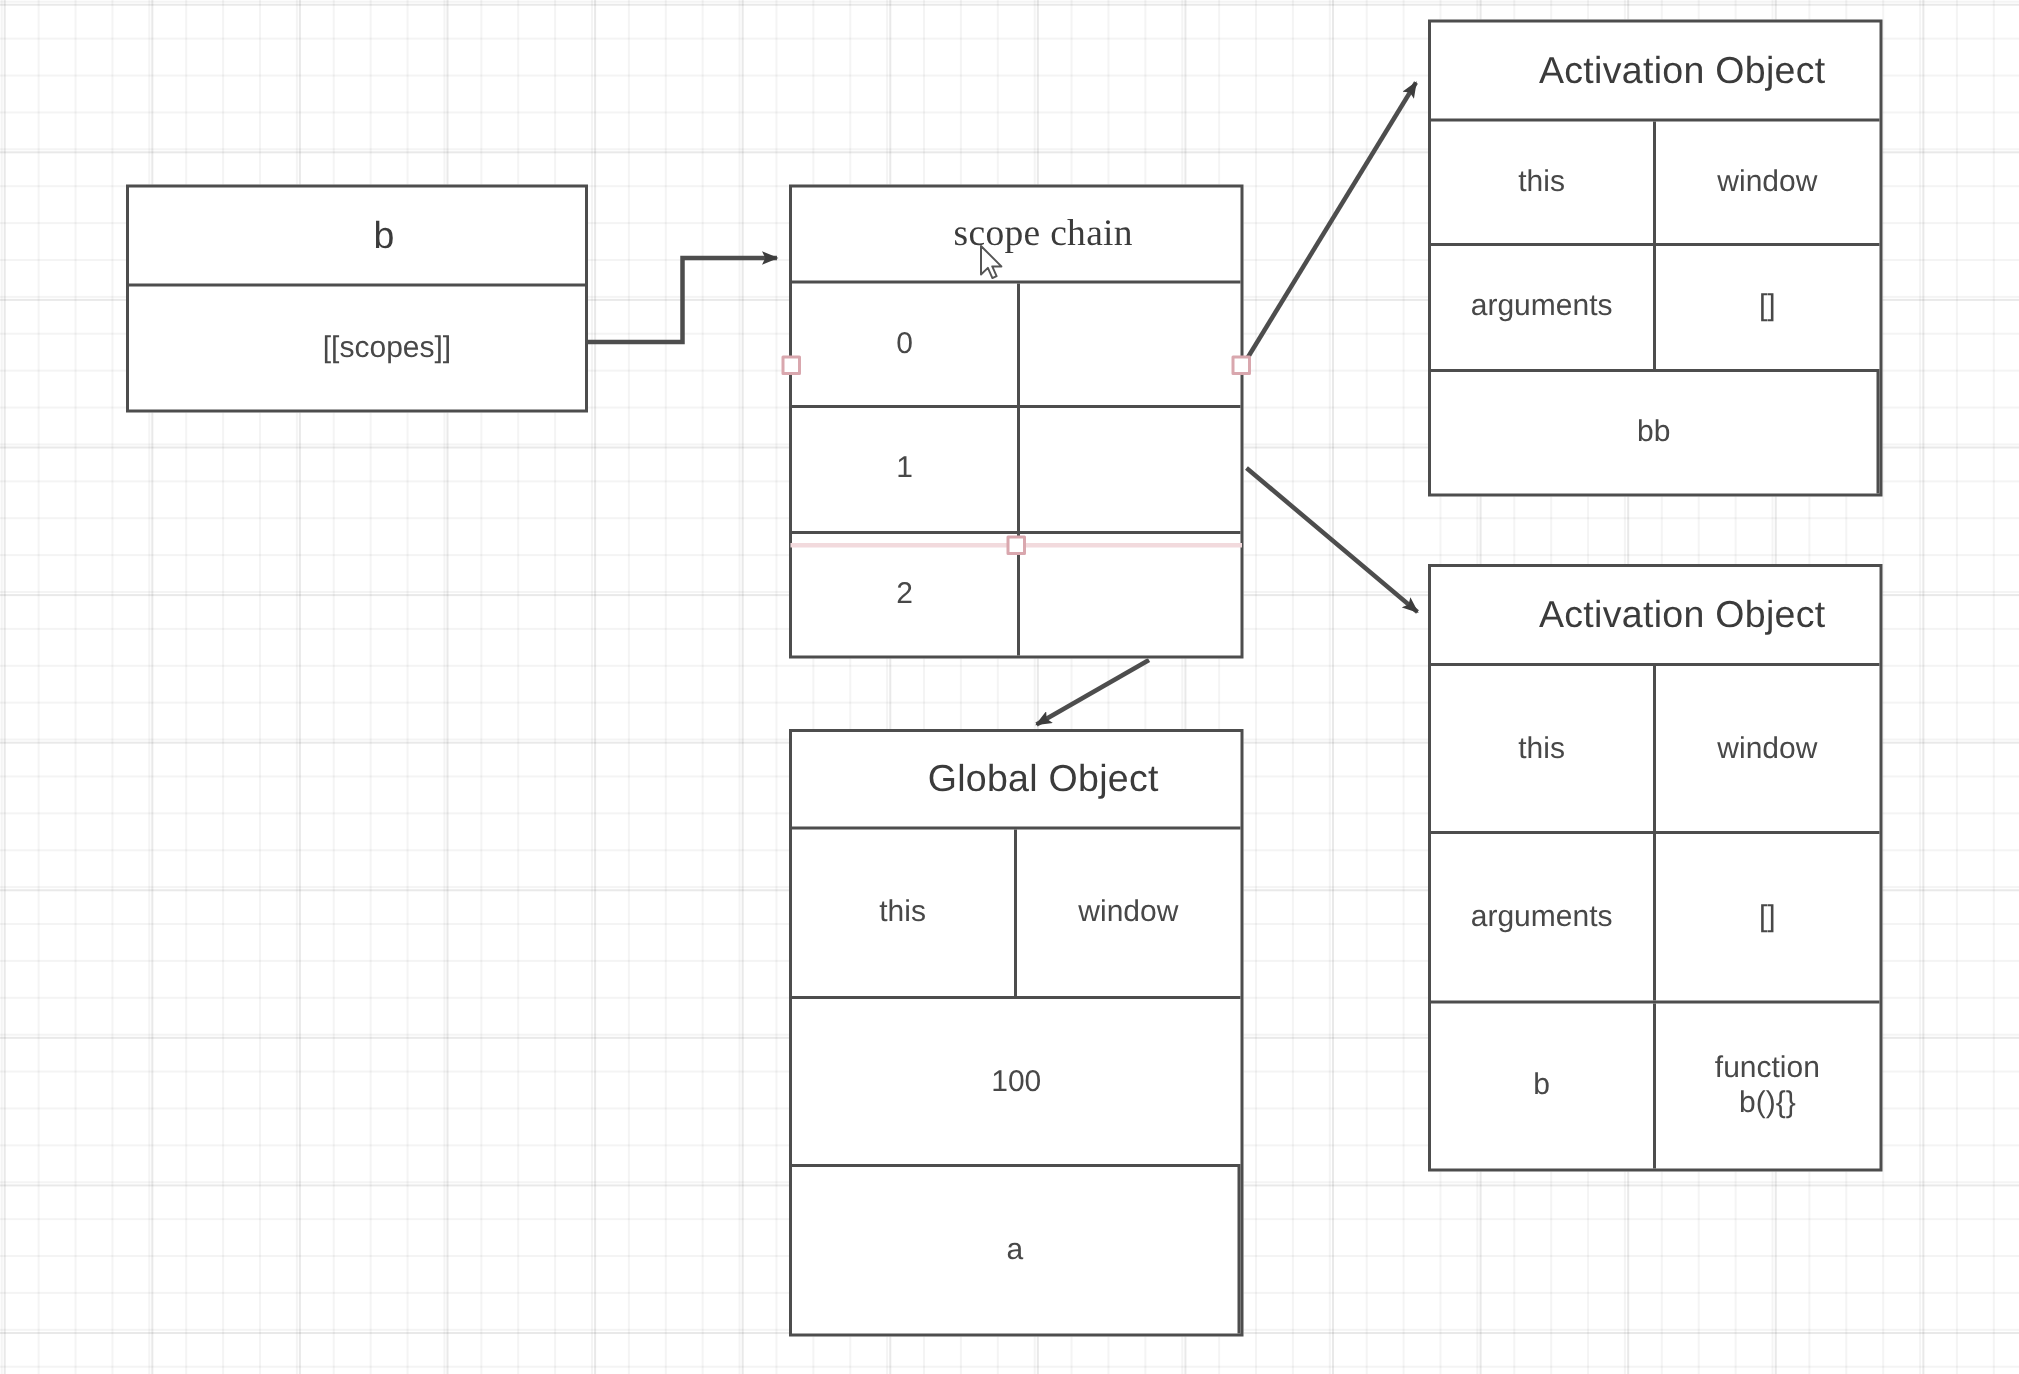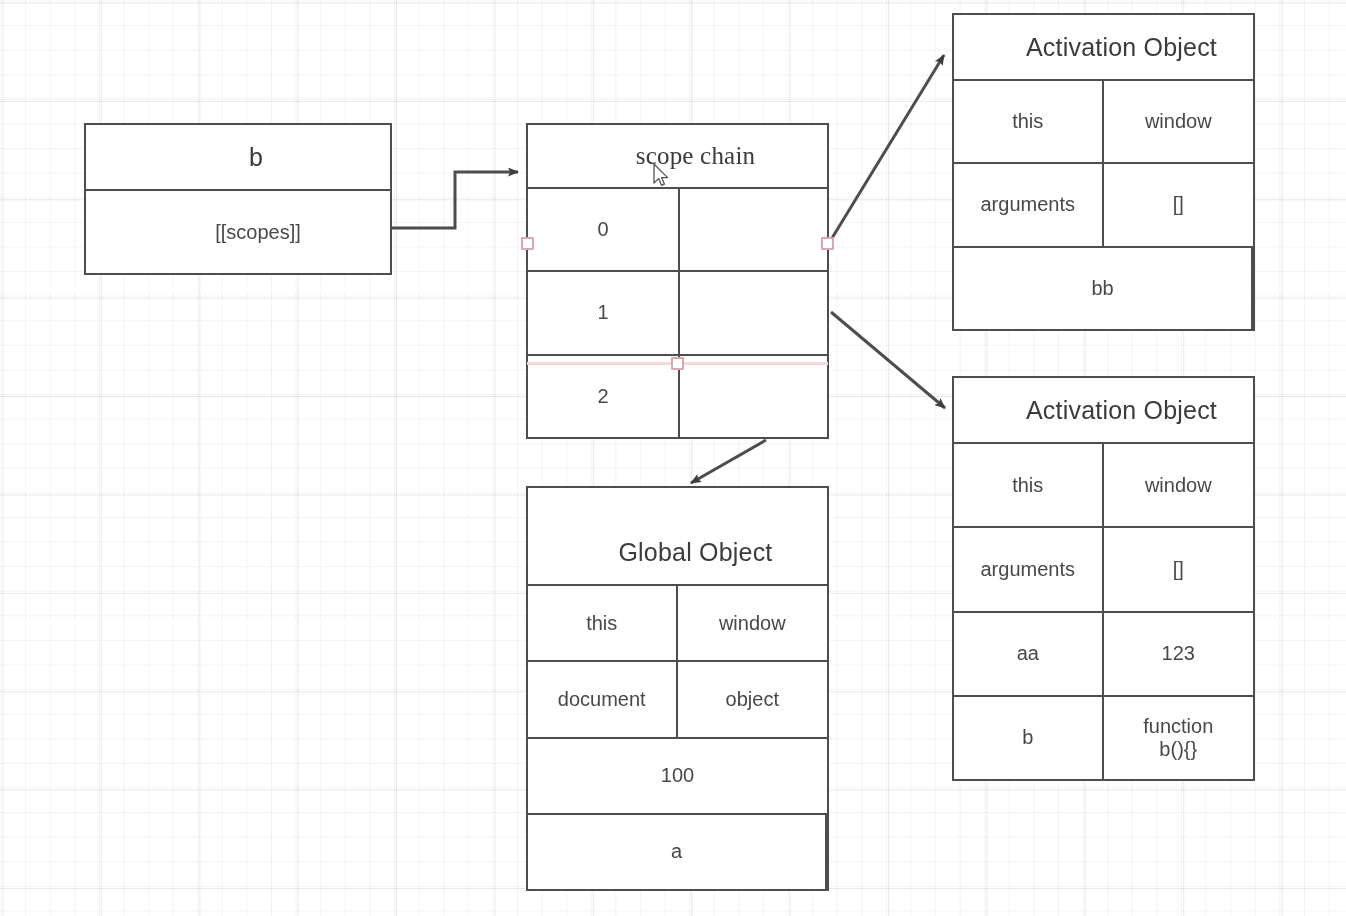--- a/index.html
+++ b/index.html
@@ -77,21 +77,21 @@
   .cell.single{ border-right: none; padding-left: 44px; }
 
   
   #node-b            { left: 84px;  top: 123px; width: 308px; height: 152px; }
   #node-b .node-title{ height: 66px; }
 
   #node-scope        { left: 526px; top: 123px; width: 303px; height: 316px; }
   #node-scope .node-title { height: 64px; font-family: Liberation Serif, serif; }
 
   #node-global       { left: 526px; top: 486px; width: 303px; height: 405px; }
-  #node-global .node-title { height: 65px; margin-top: 33px; }
+  #node-global .node-title { height: 65px; }
 
   #node-ao-top       { left: 952px; top: 13px;  width: 303px; height: 318px; }
   #node-ao-top .node-title { height: 66px; }
 
   #node-ao-bottom    { left: 952px; top: 376px; width: 303px; height: 405px; }
   #node-ao-bottom .node-title { height: 66px; }
 
   
   #node-scope .cell.key { flex: 0 0 152px; }
   #node-scope .cell.val { flex: 1 1 auto; }
@@ -187,24 +187,20 @@
   </div>
 
   <div class="node" id="node-global">
     <div class="node-title">Global Object</div>
     <div class="node-body">
       <div class="row">
         <div class="cell key">this</div>
         <div class="cell val">window</div>
       </div>
       <div class="row">
-        <div class="cell key">document</div>
-        <div class="cell val">object</div>
-      </div>
-      <div class="row">
         <div class="cell val">100</div>
       </div>
       <div class="row">
         <div class="cell key">a</div>
       </div>
     </div>
   </div>
 
   <div class="node" id="node-ao-top">
     <div class="node-title">Activation Object</div>
@@ -226,24 +222,20 @@
   <div class="node" id="node-ao-bottom">
     <div class="node-title">Activation Object</div>
     <div class="node-body">
       <div class="row">
         <div class="cell key">this</div>
         <div class="cell val">window</div>
       </div>
       <div class="row">
         <div class="cell key">arguments</div>
         <div class="cell val">[]</div>
-      </div>
-      <div class="row">
-        <div class="cell key">aa</div>
-        <div class="cell val">123</div>
       </div>
       <div class="row">
         <div class="cell key">b</div>
         <div class="cell val">function
 b(){}</div>
       </div>
     </div>
   </div>
 
   <div class="sel-line" style="left:527px; top:362px; width:301px;"></div>

